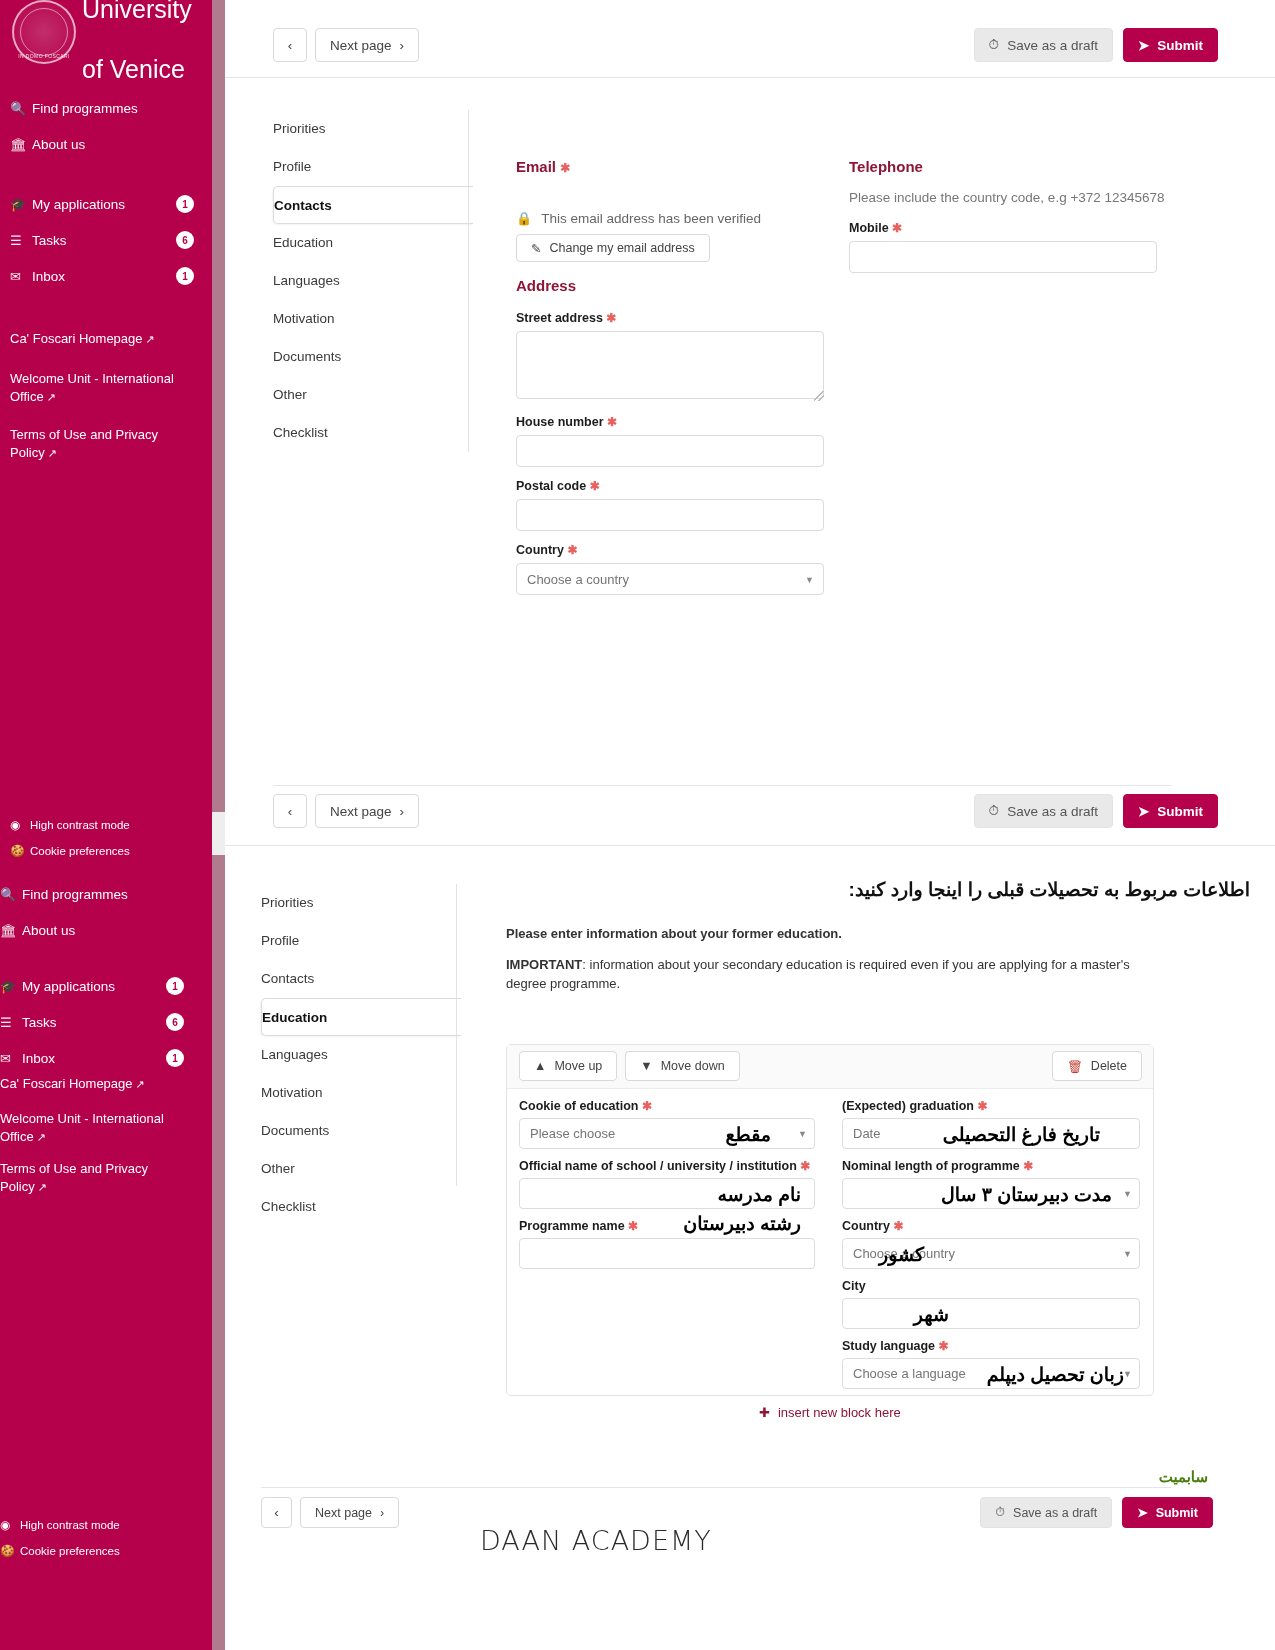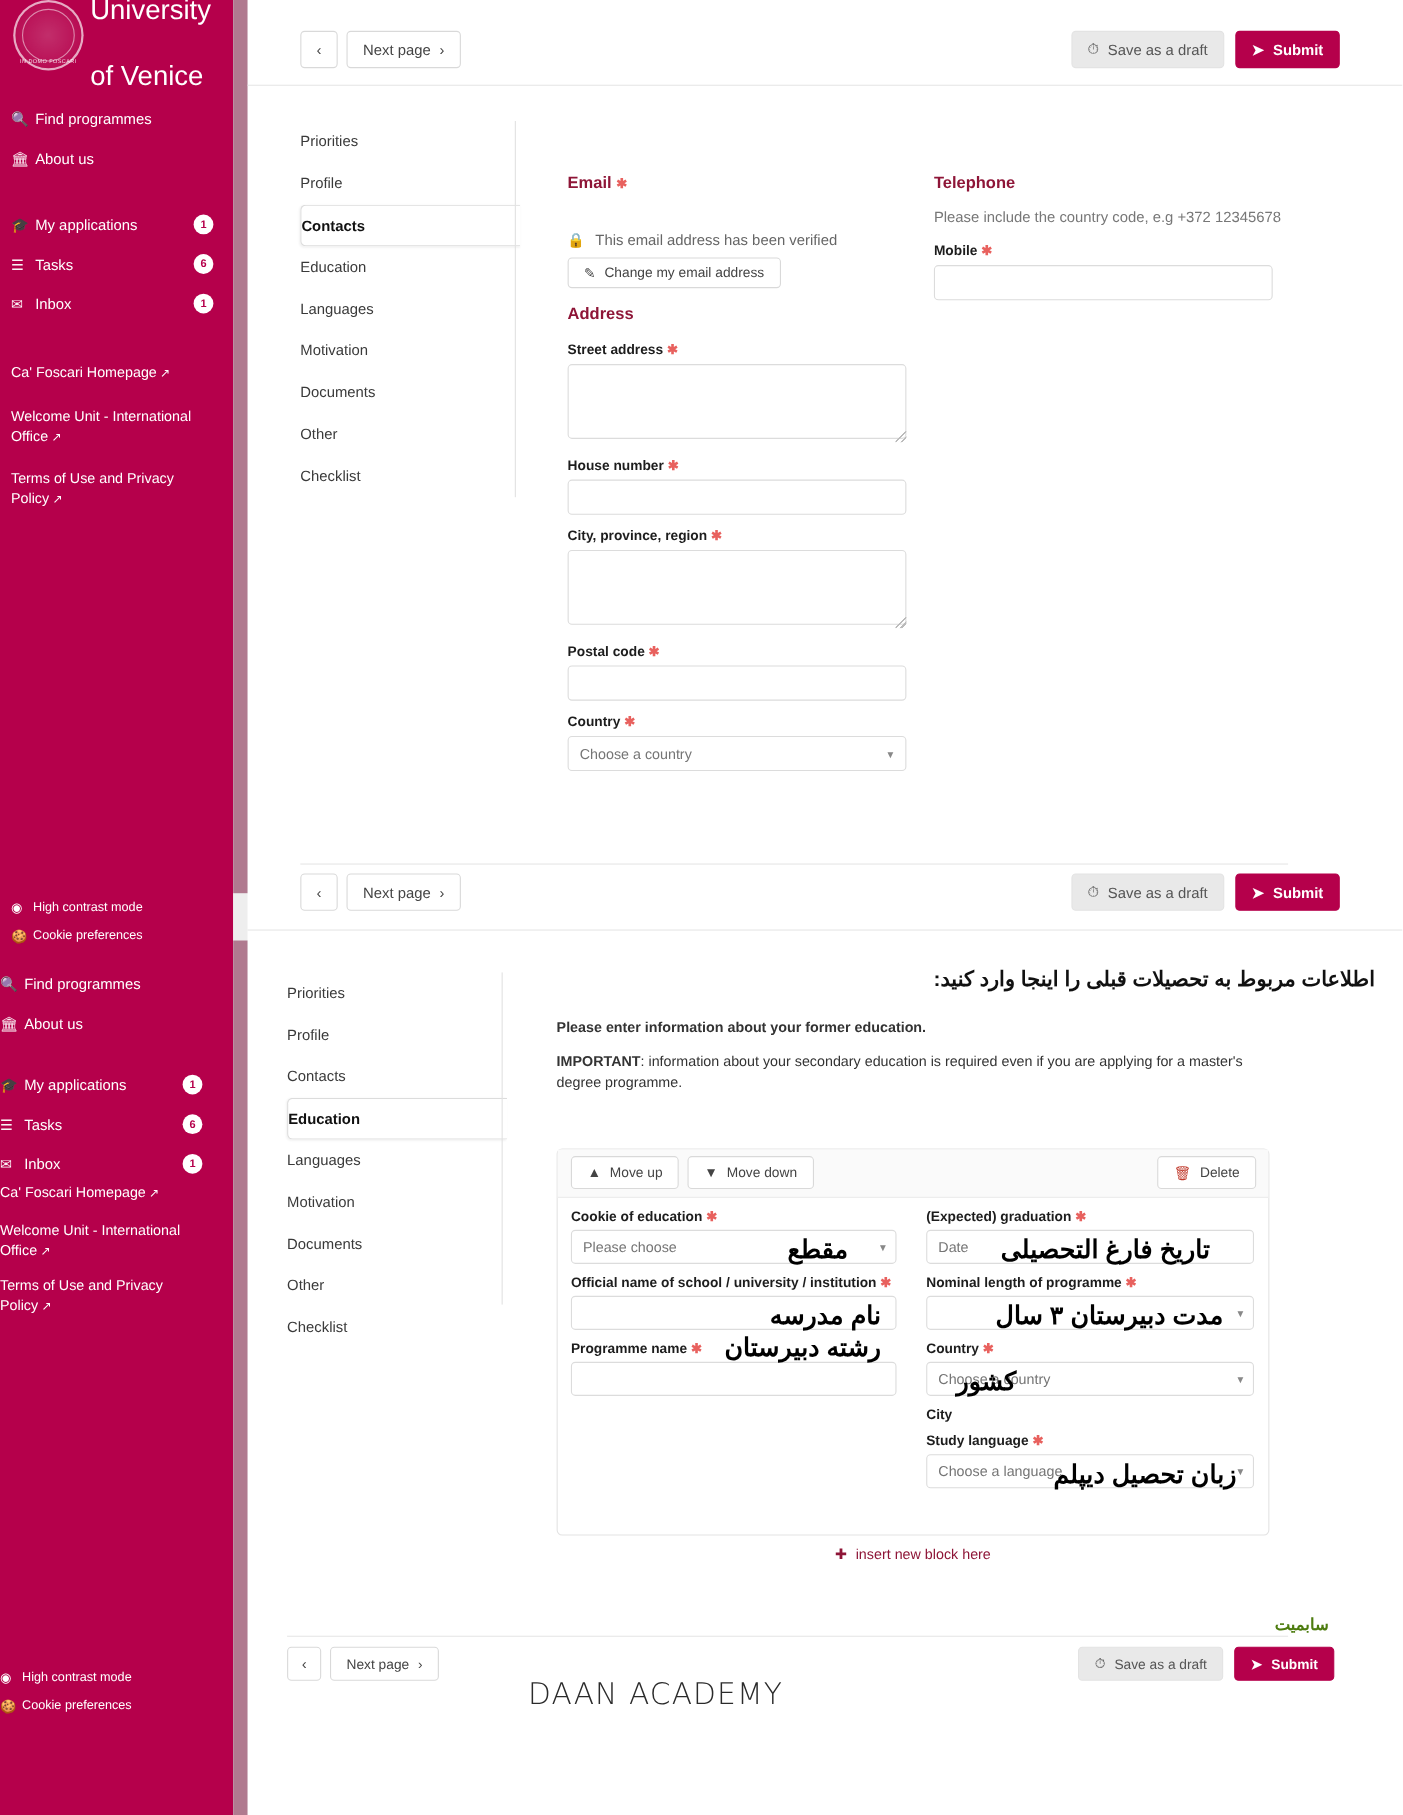--- a/index.html
+++ b/index.html
@@ -133,21 +133,21 @@
     position: absolute; right: 2px; bottom: 2px; width: 10px; height: 10px;
     background:
       linear-gradient(135deg, transparent 45%, #bbb 45%, #bbb 55%, transparent 55%),
       linear-gradient(135deg, transparent 70%, #bbb 70%, #bbb 80%, transparent 80%);
   }
   .sel-arrow {
     position: absolute; font-size: 9px; color: #888; pointer-events: none;
   }
   .ph { color: #b3b3b3; }
   .fa-overlay {
-    position: absolute; font-size: 23px; font-weight: 700; color: #000;
+    position: absolute; font-size: 19px; font-weight: 700; color: #000;
     direction: rtl; white-space: nowrap; pointer-events: none;
   }
   .verified { display: flex; align-items: center; gap: 9px; font-size: 13.5px; color: #666; }
   .lock { color: #1aa845; font-size: 13px; }
 
   .divider { position: absolute; height: 1px; background: #e6e6e6; }
 
   .blockcard {
     position: absolute; border: 1px solid #e3e3e3; border-radius: 5px;
     background: #fff;
@@ -364,30 +364,20 @@
       </div>
 
       <div style="margin-top:12px;">
         <div class="fld-label">
           <span>House number</span>
           <span class="req">✱</span>
         </div>
         <input class="inp" style="margin-top: 6px; width: 308px; height: 32px;">
       </div>
 
-      <div style="margin-top:12px;">
-        <div class="fld-label">
-          <span>City, province, region</span>
-          <span class="req">✱</span>
-        </div>
-        <div style="position:relative; margin-top:6px;">
-          <textarea class="inp ta" style="width: 308px; height: 68px;"></textarea>
-          <div class="ta-grip"></div>
-        </div>
-      </div>
 
       <div style="margin-top:12px;">
         <div class="fld-label">
           <span>Postal code</span>
           <span class="req">✱</span>
         </div>
         <input class="inp" style="margin-top: 6px; width: 308px; height: 32px;">
       </div>
 
       <div style="margin-top:12px; position:relative;">
@@ -527,20 +517,24 @@
           </div>
           <div style="position:relative; margin-top:5px;">
             <input class="inp ph" style="width: 298px; height: 31px;" readonly="" placeholder="Choose a country">
             <span class="sel-arrow" style="right:12px; top:11px;">▼</span>
             <span class="fa-overlay" style="right:220px; top:5px;">کشور</span>
           </div>
         </div>
 
         <div style="margin-top:10px; position:relative;">
           <div class="fld-label">City</div>
+          <div style="position:relative; margin-top:5px;">
+            <input class="inp" style="width: 298px; height: 31px;">
+            <span class="fa-overlay" style="right:195px; top:5px;">شهر</span>
+          </div>
         </div>
 
         <div style="margin-top:10px; position:relative;">
           <div class="fld-label">
             <span>Study language</span>
             <span class="req">✱</span>
           </div>
           <div style="position:relative; margin-top:5px;">
             <input class="inp ph" style="width: 298px; height: 31px;" readonly="" placeholder="Choose a language">
             <span class="sel-arrow" style="right:12px; top:11px;">▼</span>

